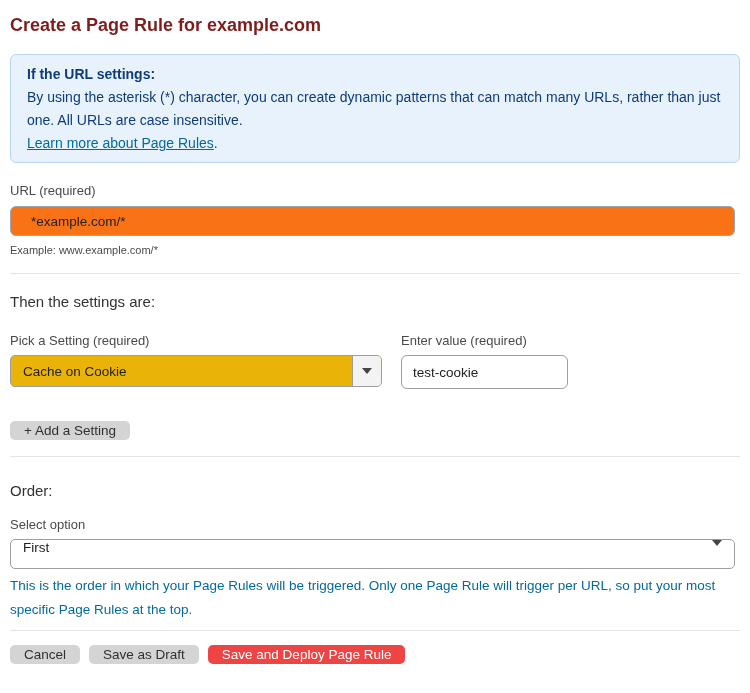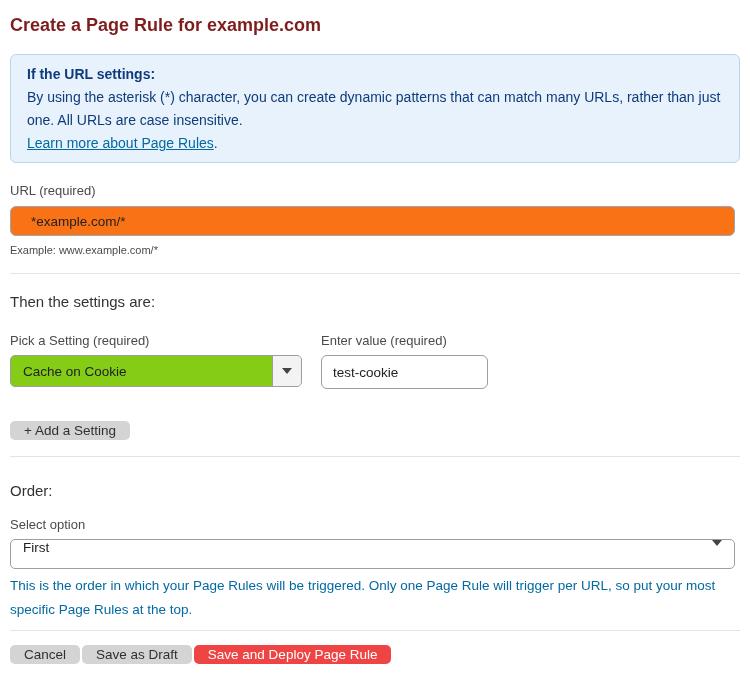--- a/index.html
+++ b/index.html
@@ -85,25 +85,25 @@
   }
   .section-heading.order { margin-top: 25px; }
 
   .settings-row { display: flex; align-items: flex-start; }
   .settings-col-label { margin-top: 22px; }
   .settings-col2 { margin-left: 19px; margin-top: 7px; }
   .settings-col2 .field-label { margin-top: 15px; }
 
   .custom-select {
     margin-top: 7px;
-    width: 292px;
+    width: 372px;
     height: 32px;
     border: 1px solid #9e9e9e;
     border-radius: 5px;
-    background: #84cc16;
+    background: #eab308;
     display: flex;
     align-items: stretch;
     overflow: hidden;
     cursor: pointer;
   }
   .custom-select .select-text {
     flex: 1;
     display: flex;
     align-items: center;
     padding: 0 12px;
@@ -177,21 +177,21 @@
     margin-top: 5px;
     font-size: 13.5px;
     color: #0369a1;
     line-height: 24px;
     max-width: 730px;
   }
 
   .actions-row {
     margin-top: 14px;
     display: flex;
-    gap: 2px;
+    gap: 9px;
     align-items: center;
   }
   .field-label.order-label { margin-top: 17px; }
 </style>
 </head>
 <body>
 
 <div class="container">
 
   <h1 class="page-title">Create a Page Rule for example.com</h1>

